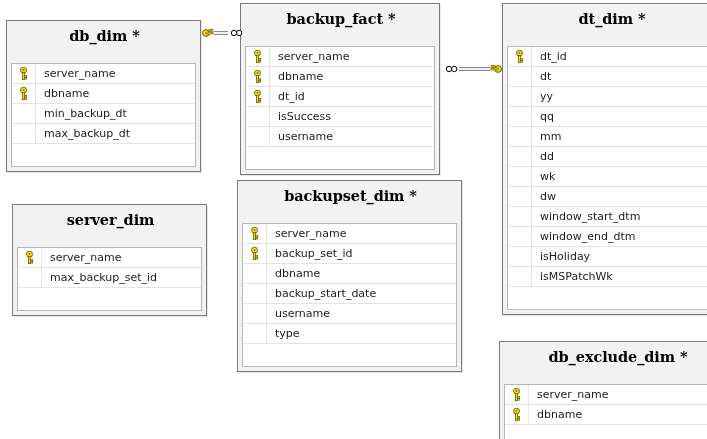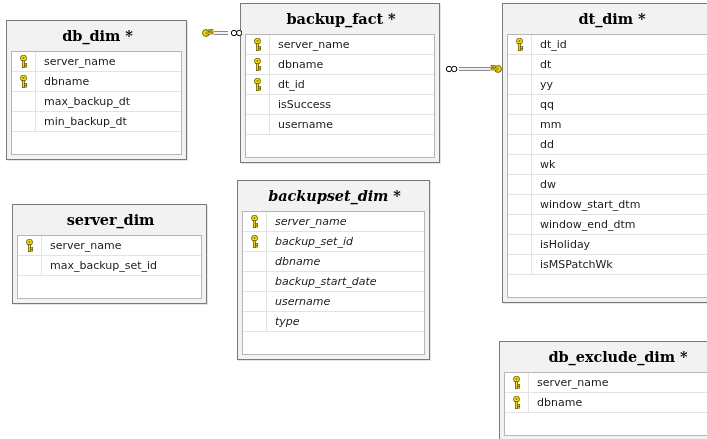--- a/index.html
+++ b/index.html
@@ -33,20 +33,21 @@
     color: #000000;
     line-height: 1;
     padding: 8px 4px 7px 6px;
     white-space: nowrap;
     letter-spacing: -0.1px;
   }
   .entity-grid {
     background: #ffffff;
     border: 1px solid #b6b6b6;
     box-sizing: border-box;
+    margin-top: 12px;
   }
   .attr-row {
     position: relative;
     height: 20px;
     box-sizing: border-box;
     border-bottom: 1px solid #e3e3e3;
     display: flex;
     align-items: center;
   }
   .attr-row:last-child { border-bottom: none; }
@@ -80,21 +81,21 @@
   .connector {
     position: absolute;
     height: 16px;
   }
   .connector svg { display: block; }
 </style>
 </head>
 <body>
 
 <div id="canvas">
-    <div class="entity" style="left: 6px; top: 20px; width: 181px;">
+    <div class="entity" style="left: 6px; top: 20px; width: 195px;">
       <div class="entity-title">db_dim *</div>
       <div class="entity-grid">
         <div class="attr-row">
           <div class="key-cell">
             <svg class="key-icon" viewBox="0 0 11 13">
               <circle cx="5.5" cy="3.2" r="3.0" fill="#f5e11a" stroke="#6b5c00" stroke-width="0.9"></circle>
               <circle cx="5.5" cy="2.9" r="1.0" fill="#8a7400"></circle>
               <rect x="4.5" y="5.6" width="2" height="7" fill="#f5e11a" stroke="#6b5c00" stroke-width="0.8"></rect>
               <rect x="6.3" y="8.6" width="2.4" height="1.5" fill="#f5e11a" stroke="#6b5c00" stroke-width="0.7"></rect>
               <rect x="6.3" y="10.6" width="2.4" height="1.5" fill="#f5e11a" stroke="#6b5c00" stroke-width="0.7"></rect>
@@ -109,25 +110,25 @@
               <circle cx="5.5" cy="2.9" r="1.0" fill="#8a7400"></circle>
               <rect x="4.5" y="5.6" width="2" height="7" fill="#f5e11a" stroke="#6b5c00" stroke-width="0.8"></rect>
               <rect x="6.3" y="8.6" width="2.4" height="1.5" fill="#f5e11a" stroke="#6b5c00" stroke-width="0.7"></rect>
               <rect x="6.3" y="10.6" width="2.4" height="1.5" fill="#f5e11a" stroke="#6b5c00" stroke-width="0.7"></rect>
             </svg>
           </div>
           <div class="attr-label">dbname</div>
         </div>
         <div class="attr-row">
           <div class="key-cell"></div>
+          <div class="attr-label">min_backup_dt</div>
+        </div>
+        <div class="attr-row">
+          <div class="key-cell"></div>
           <div class="attr-label">max_backup_dt</div>
-        </div>
-        <div class="attr-row">
-          <div class="key-cell"></div>
-          <div class="attr-label">min_backup_dt</div>
         </div>
         <div class="attr-row empty">
           <div class="key-cell"></div>
         </div>
       </div>
     </div>
     <div class="entity" style="left: 240px; top: 3px; width: 200px;">
       <div class="entity-title">backup_fact *</div>
       <div class="entity-grid">
         <div class="attr-row">
@@ -260,21 +261,21 @@
         </div>
         <div class="attr-row">
           <div class="key-cell"></div>
           <div class="attr-label">max_backup_set_id</div>
         </div>
         <div class="attr-row empty">
           <div class="key-cell"></div>
         </div>
       </div>
     </div>
-    <div class="entity" style="left: 237px; top: 180px; width: 193px; font-style: italic;">
+    <div class="entity" style="left: 237px; top: 180px; width: 225px;">
       <div class="entity-title">backupset_dim *</div>
       <div class="entity-grid">
         <div class="attr-row">
           <div class="key-cell">
             <svg class="key-icon" viewBox="0 0 11 13">
               <circle cx="5.5" cy="3.2" r="3.0" fill="#f5e11a" stroke="#6b5c00" stroke-width="0.9"></circle>
               <circle cx="5.5" cy="2.9" r="1.0" fill="#8a7400"></circle>
               <rect x="4.5" y="5.6" width="2" height="7" fill="#f5e11a" stroke="#6b5c00" stroke-width="0.8"></rect>
               <rect x="6.3" y="8.6" width="2.4" height="1.5" fill="#f5e11a" stroke="#6b5c00" stroke-width="0.7"></rect>
               <rect x="6.3" y="10.6" width="2.4" height="1.5" fill="#f5e11a" stroke="#6b5c00" stroke-width="0.7"></rect>

